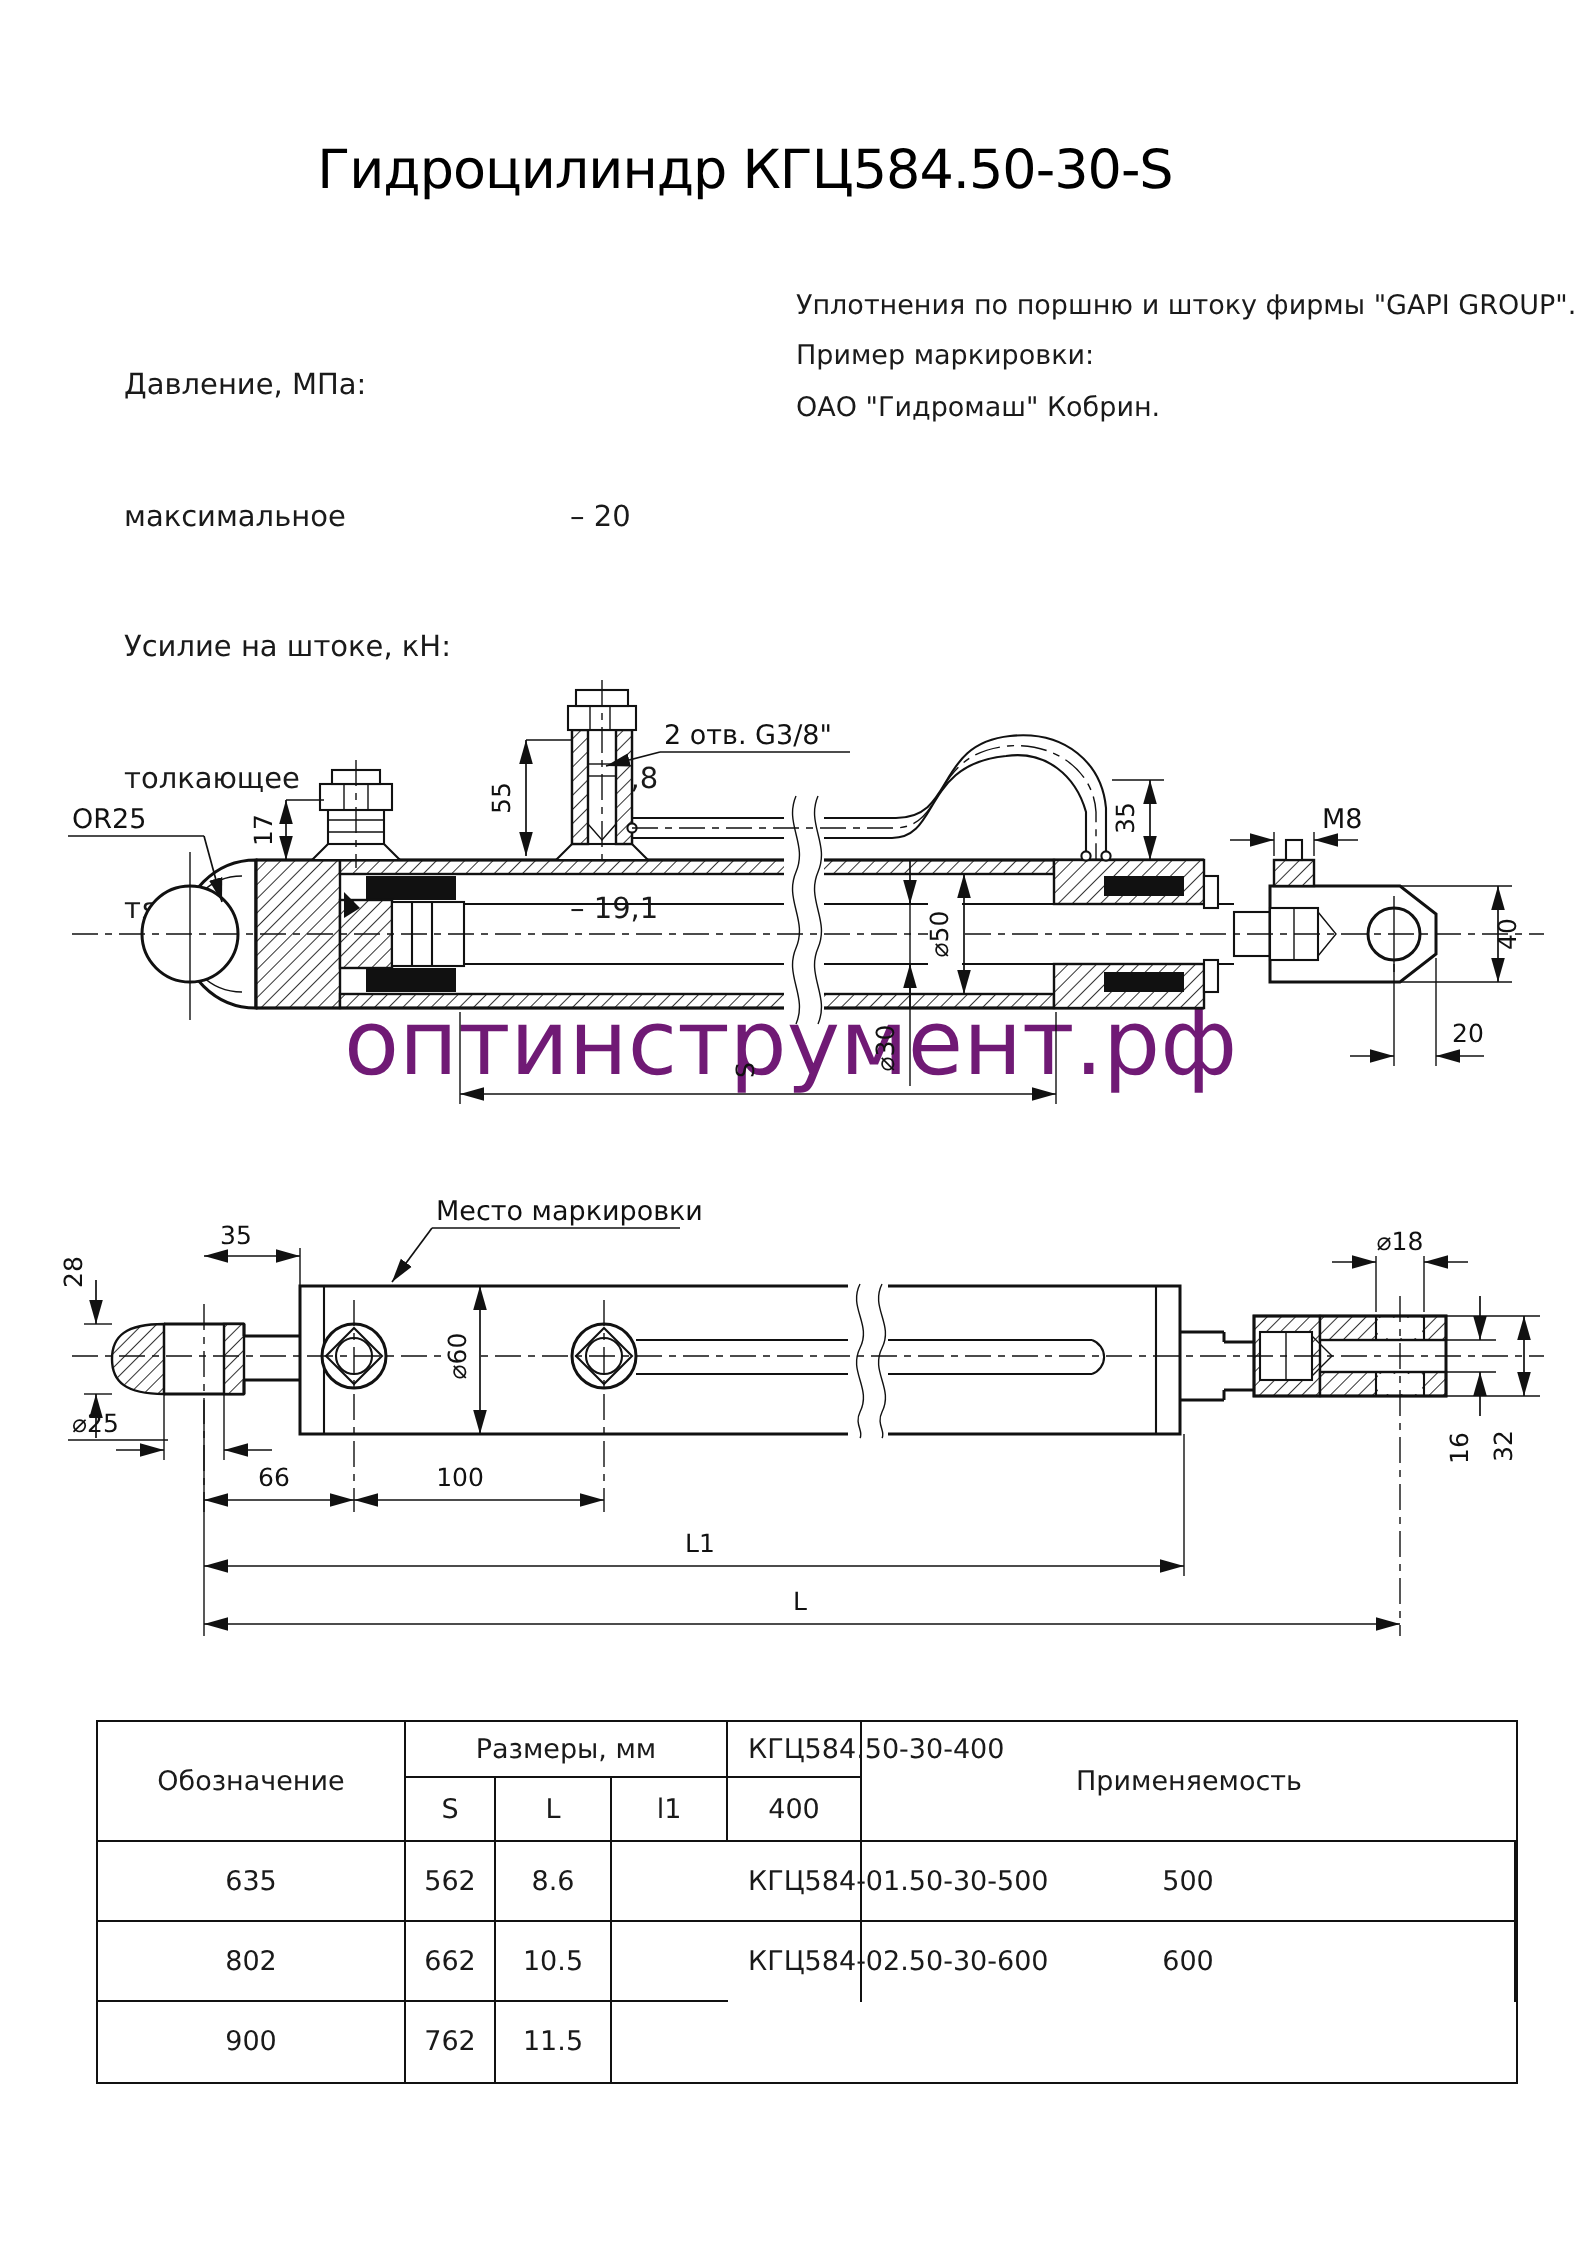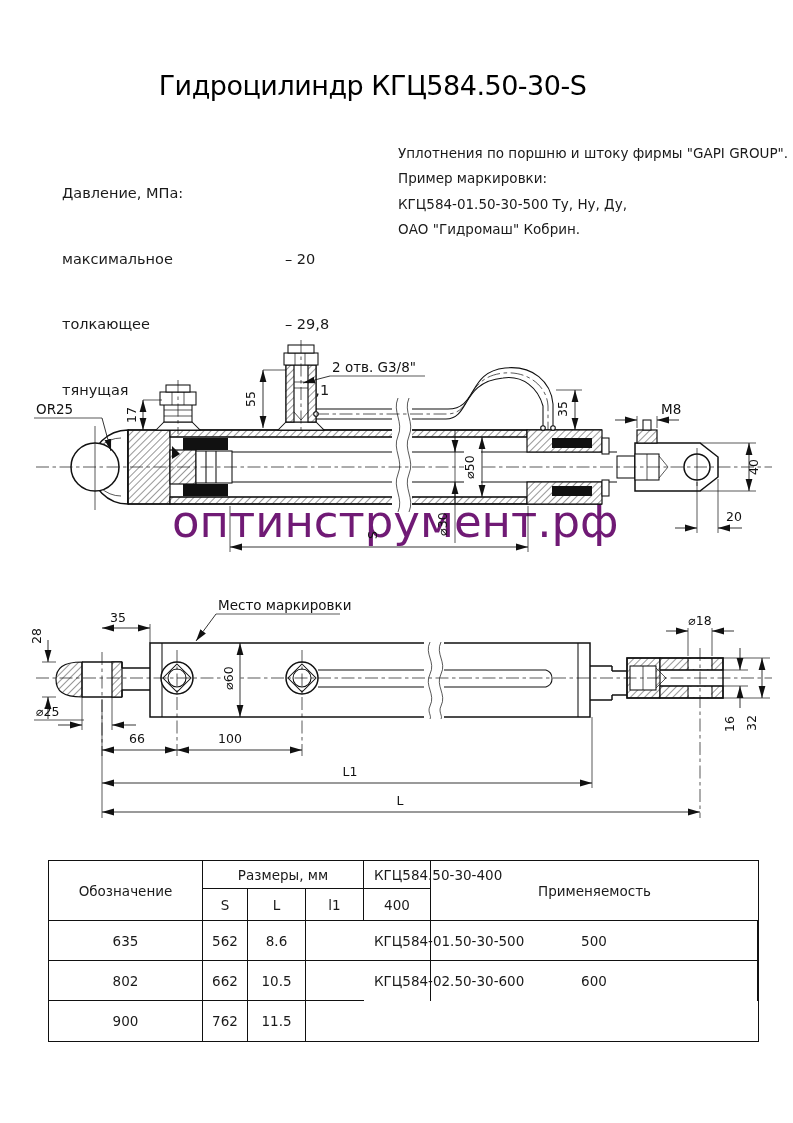--- a/index.html
+++ b/index.html
@@ -57,34 +57,34 @@
 <body>
 
 <div class="title">Гидроцилиндр КГЦ584.50-30-S</div>
 
 <div class="specs">
   <div class="spec-line">Давление, МПа:</div>
   <div class="spec-line">
     <span>максимальное</span>
     <span class="spec-val">– 20</span>
   </div>
+  <div class="spec-line">Усилие на штоке, кН:</div>
   <div class="spec-line">
     <span>толкающее</span>
     <span class="spec-val">– 29,8</span>
   </div>
   <div class="spec-line">
     <span>тянущая</span>
     <span class="spec-val">– 19,1</span>
   </div>
 </div>
 
 <div class="notes">
   <div class="note-line">Уплотнения по поршню и штоку фирмы "GAPI GROUP".</div>
   <div class="note-line">Пример маркировки:</div>
-  <div class="note-line">КГЦ584-01.50-30-500 Ту, Ну, Ду,</div>
   <div class="note-line">ОАО "Гидромаш" Кобрин.</div>
 </div>
 
 <div class="watermark">оптинструмент.рф</div>
 
 <svg class="drawing" width="793" height="505" viewBox="0 0 793 505">
   <defs>
     <pattern id="hat" width="5" height="5" patternUnits="userSpaceOnUse" patternTransform="rotate(45)">
       <rect width="5" height="5" fill="#fff"></rect>
       <line x1="0" y1="0" x2="0" y2="5" stroke="#1a1a1a" stroke-width="0.9"></line>

